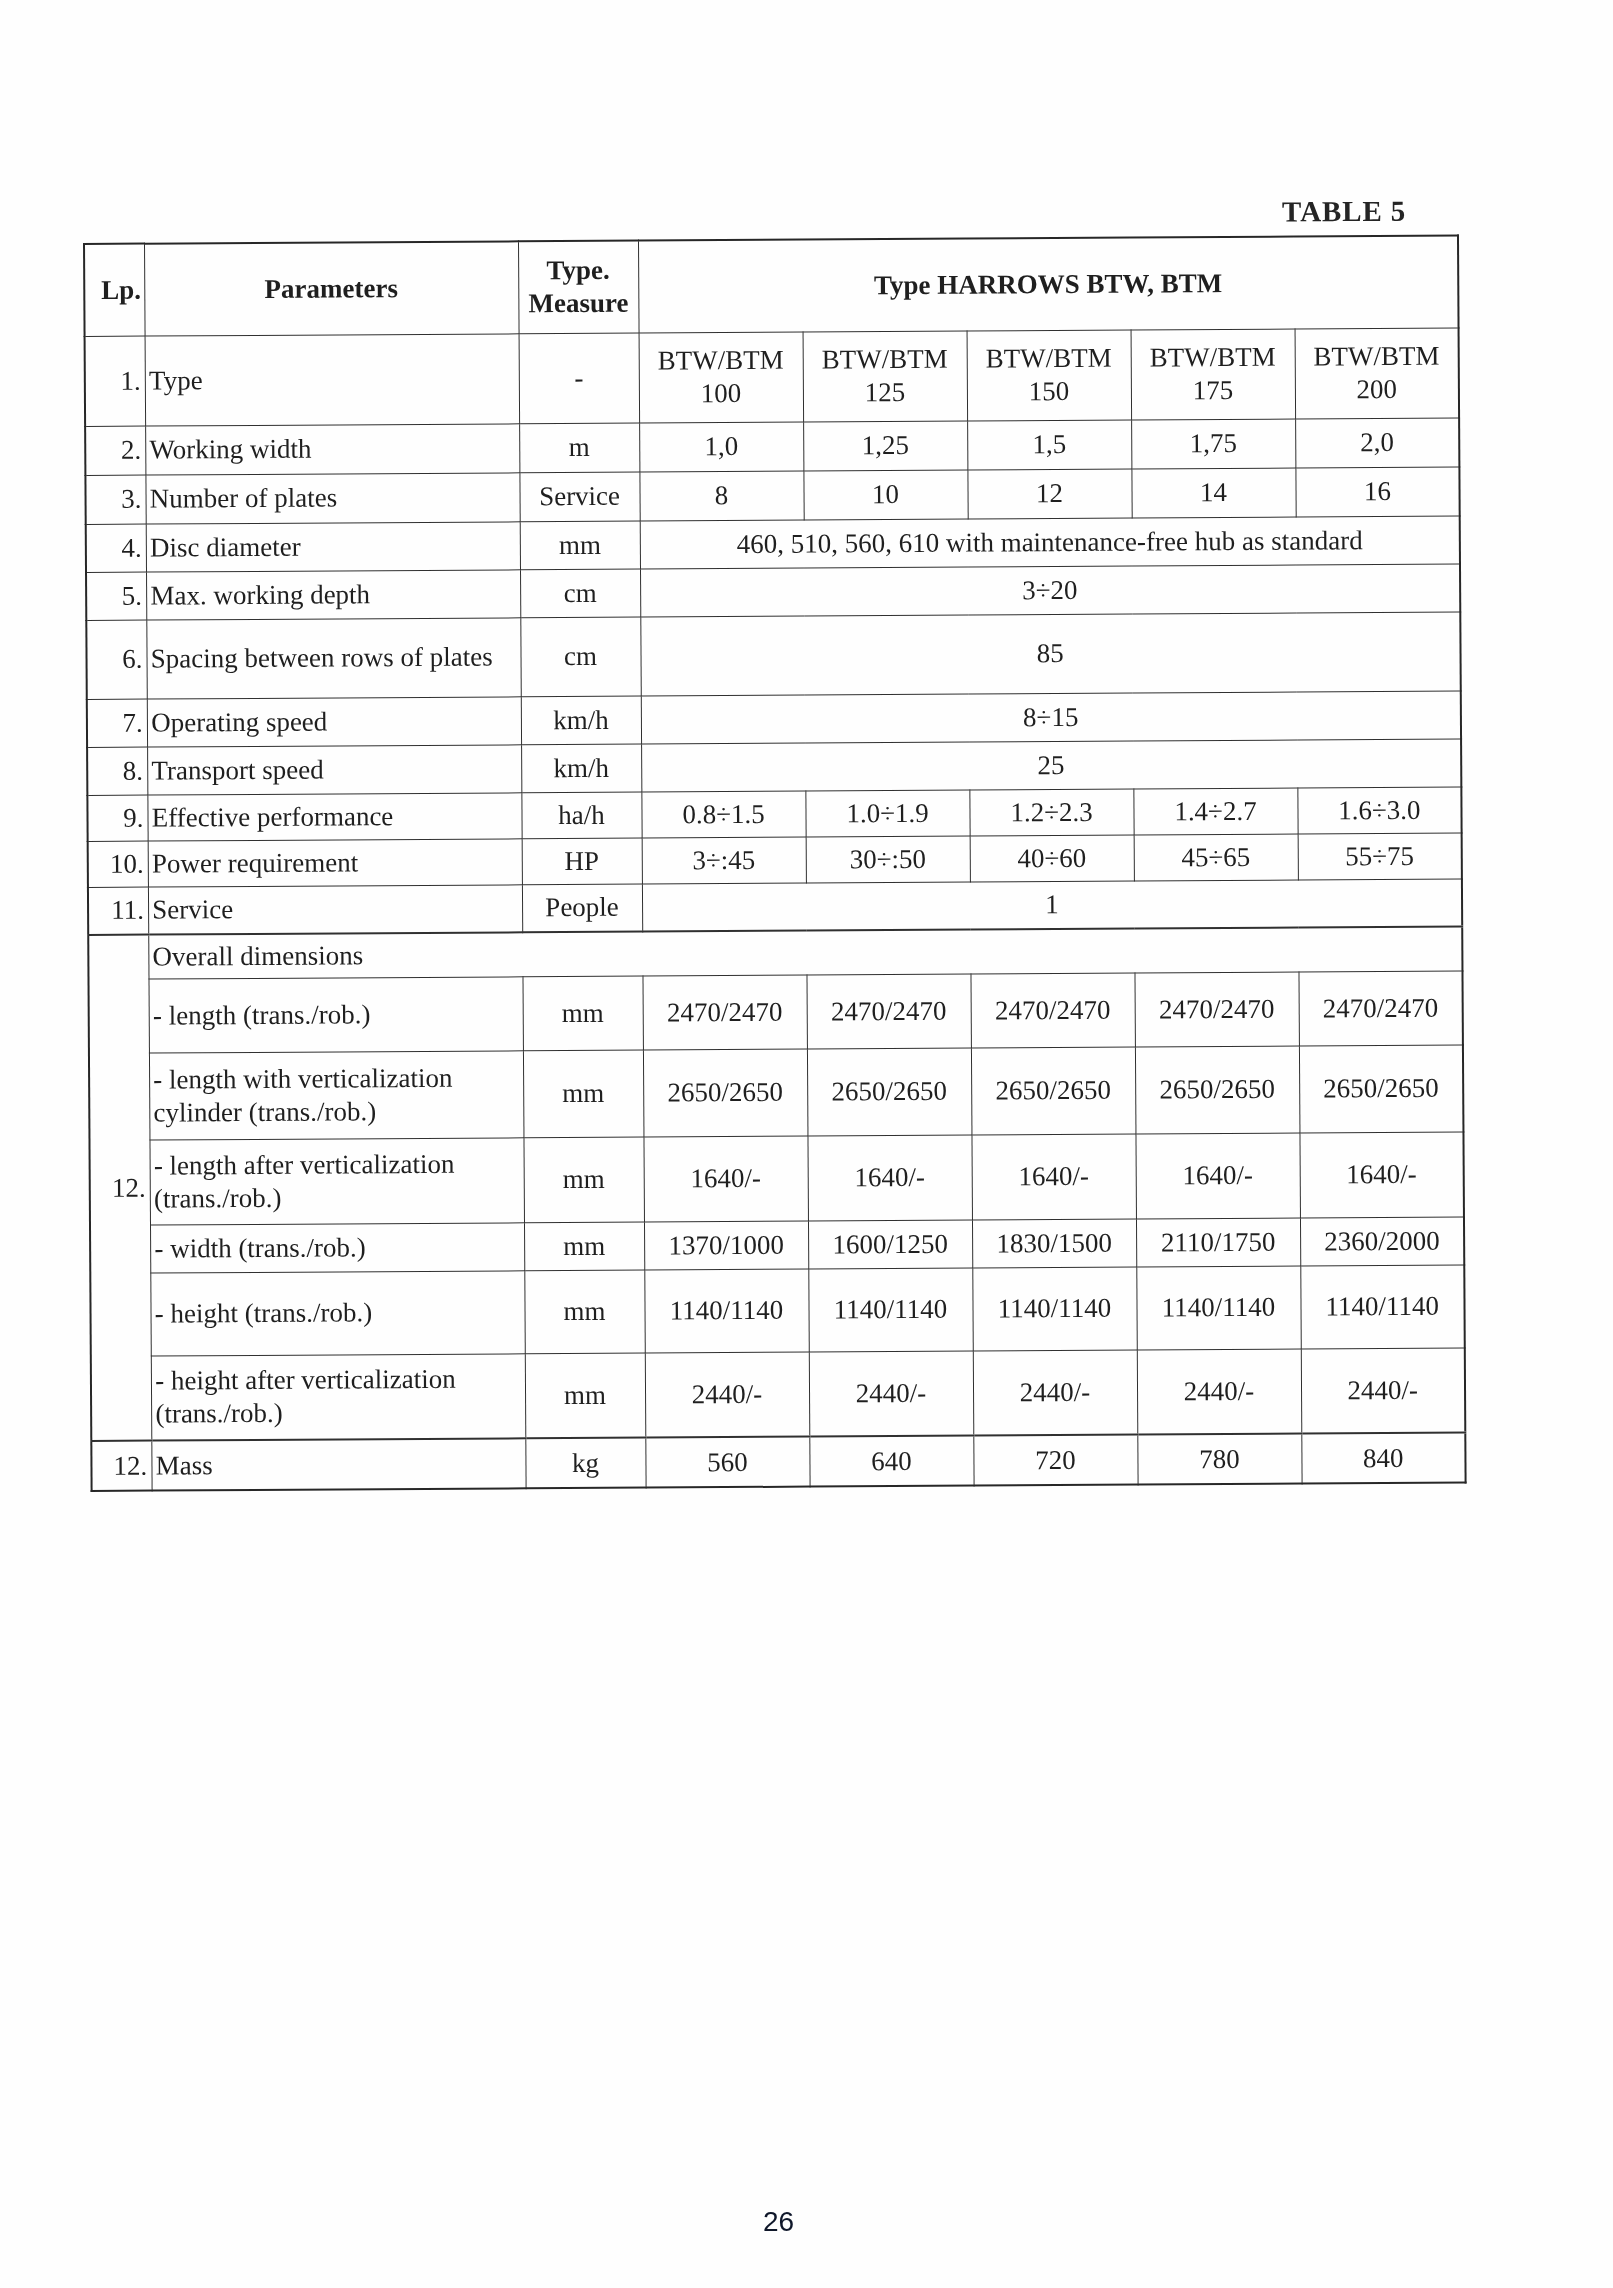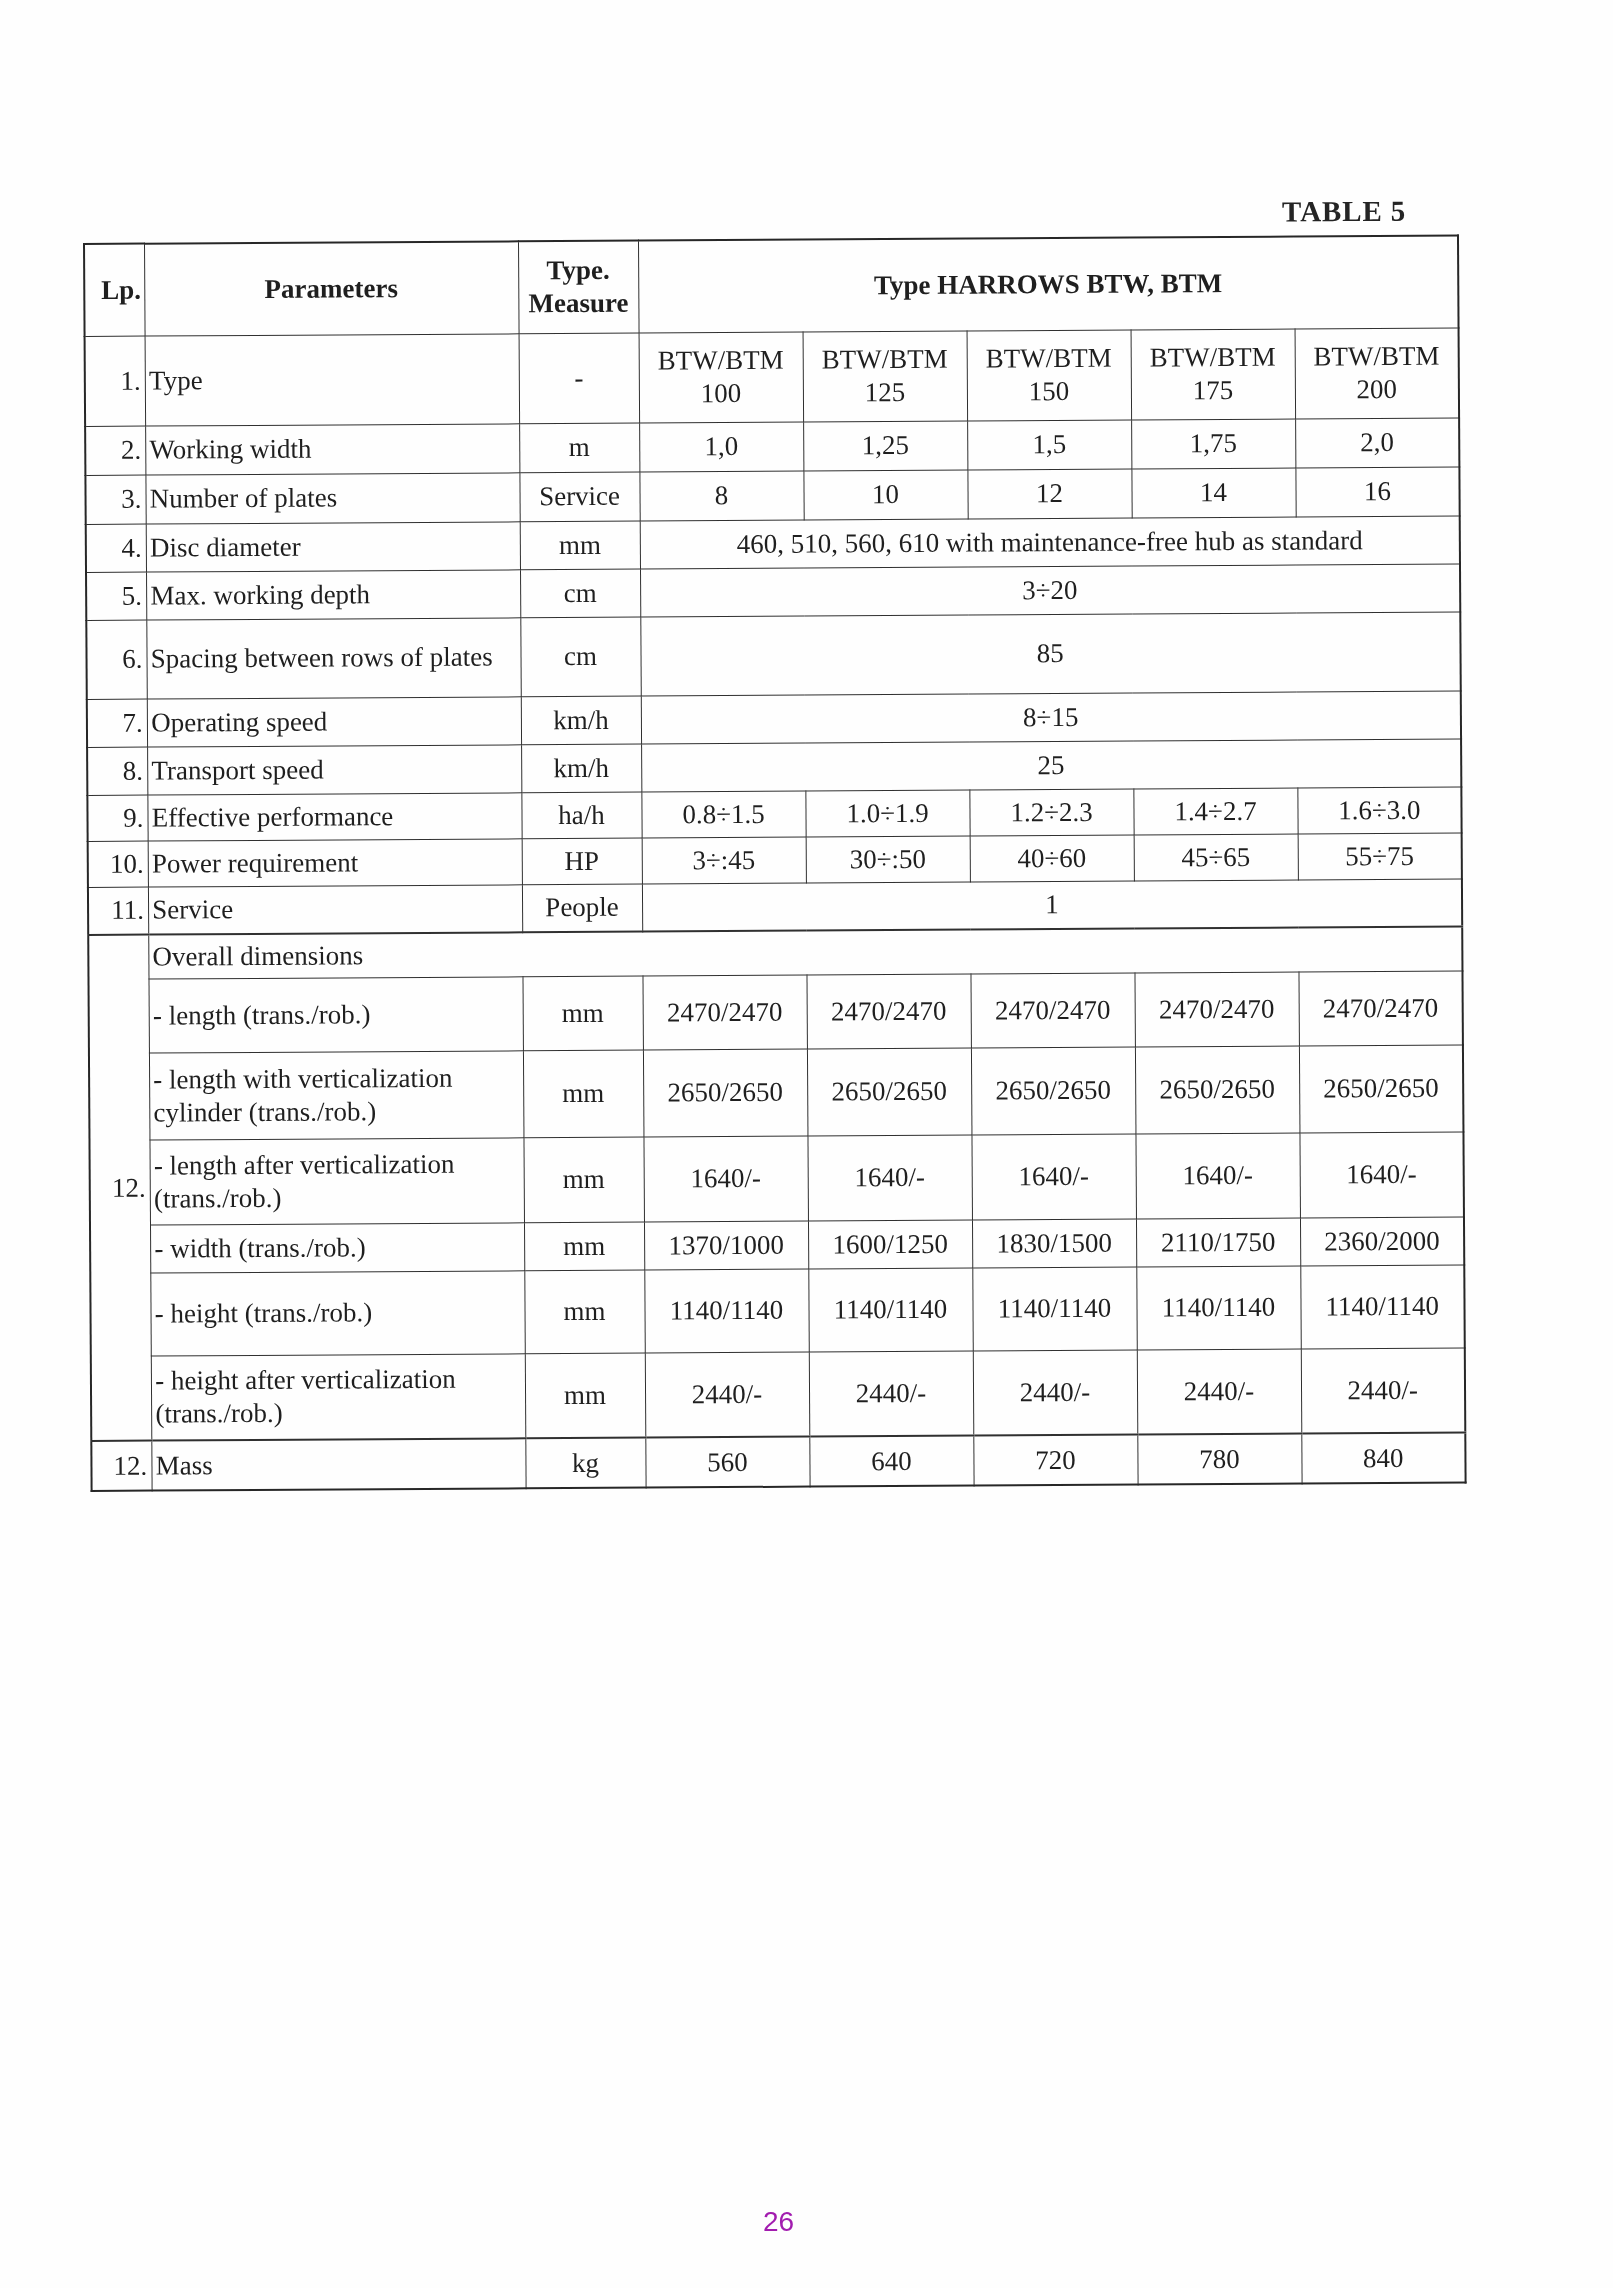--- a/index.html
+++ b/index.html
@@ -63,21 +63,21 @@
     text-align:center;
     white-space:pre-line;
   }
   tr.group-start td{border-top-width:2.8px;}
   td.group-lp{vertical-align:middle;text-align:right;padding-right:9.2px;}
   td.group-title{text-align:left;padding-left:5.5px;}
   
   .page-number{
     position:absolute;left:763px;top:2206px;
     font-family:"Liberation Sans", sans-serif;
-    font-size:28px;color:#a21caf;
+    font-size:28px;color:#0f172a;
   }
 </style>
 </head>
 <body>
 
 <div class="page">
 
   <div class="table-caption">TABLE 5</div>
 
   <div class="table-wrap">

